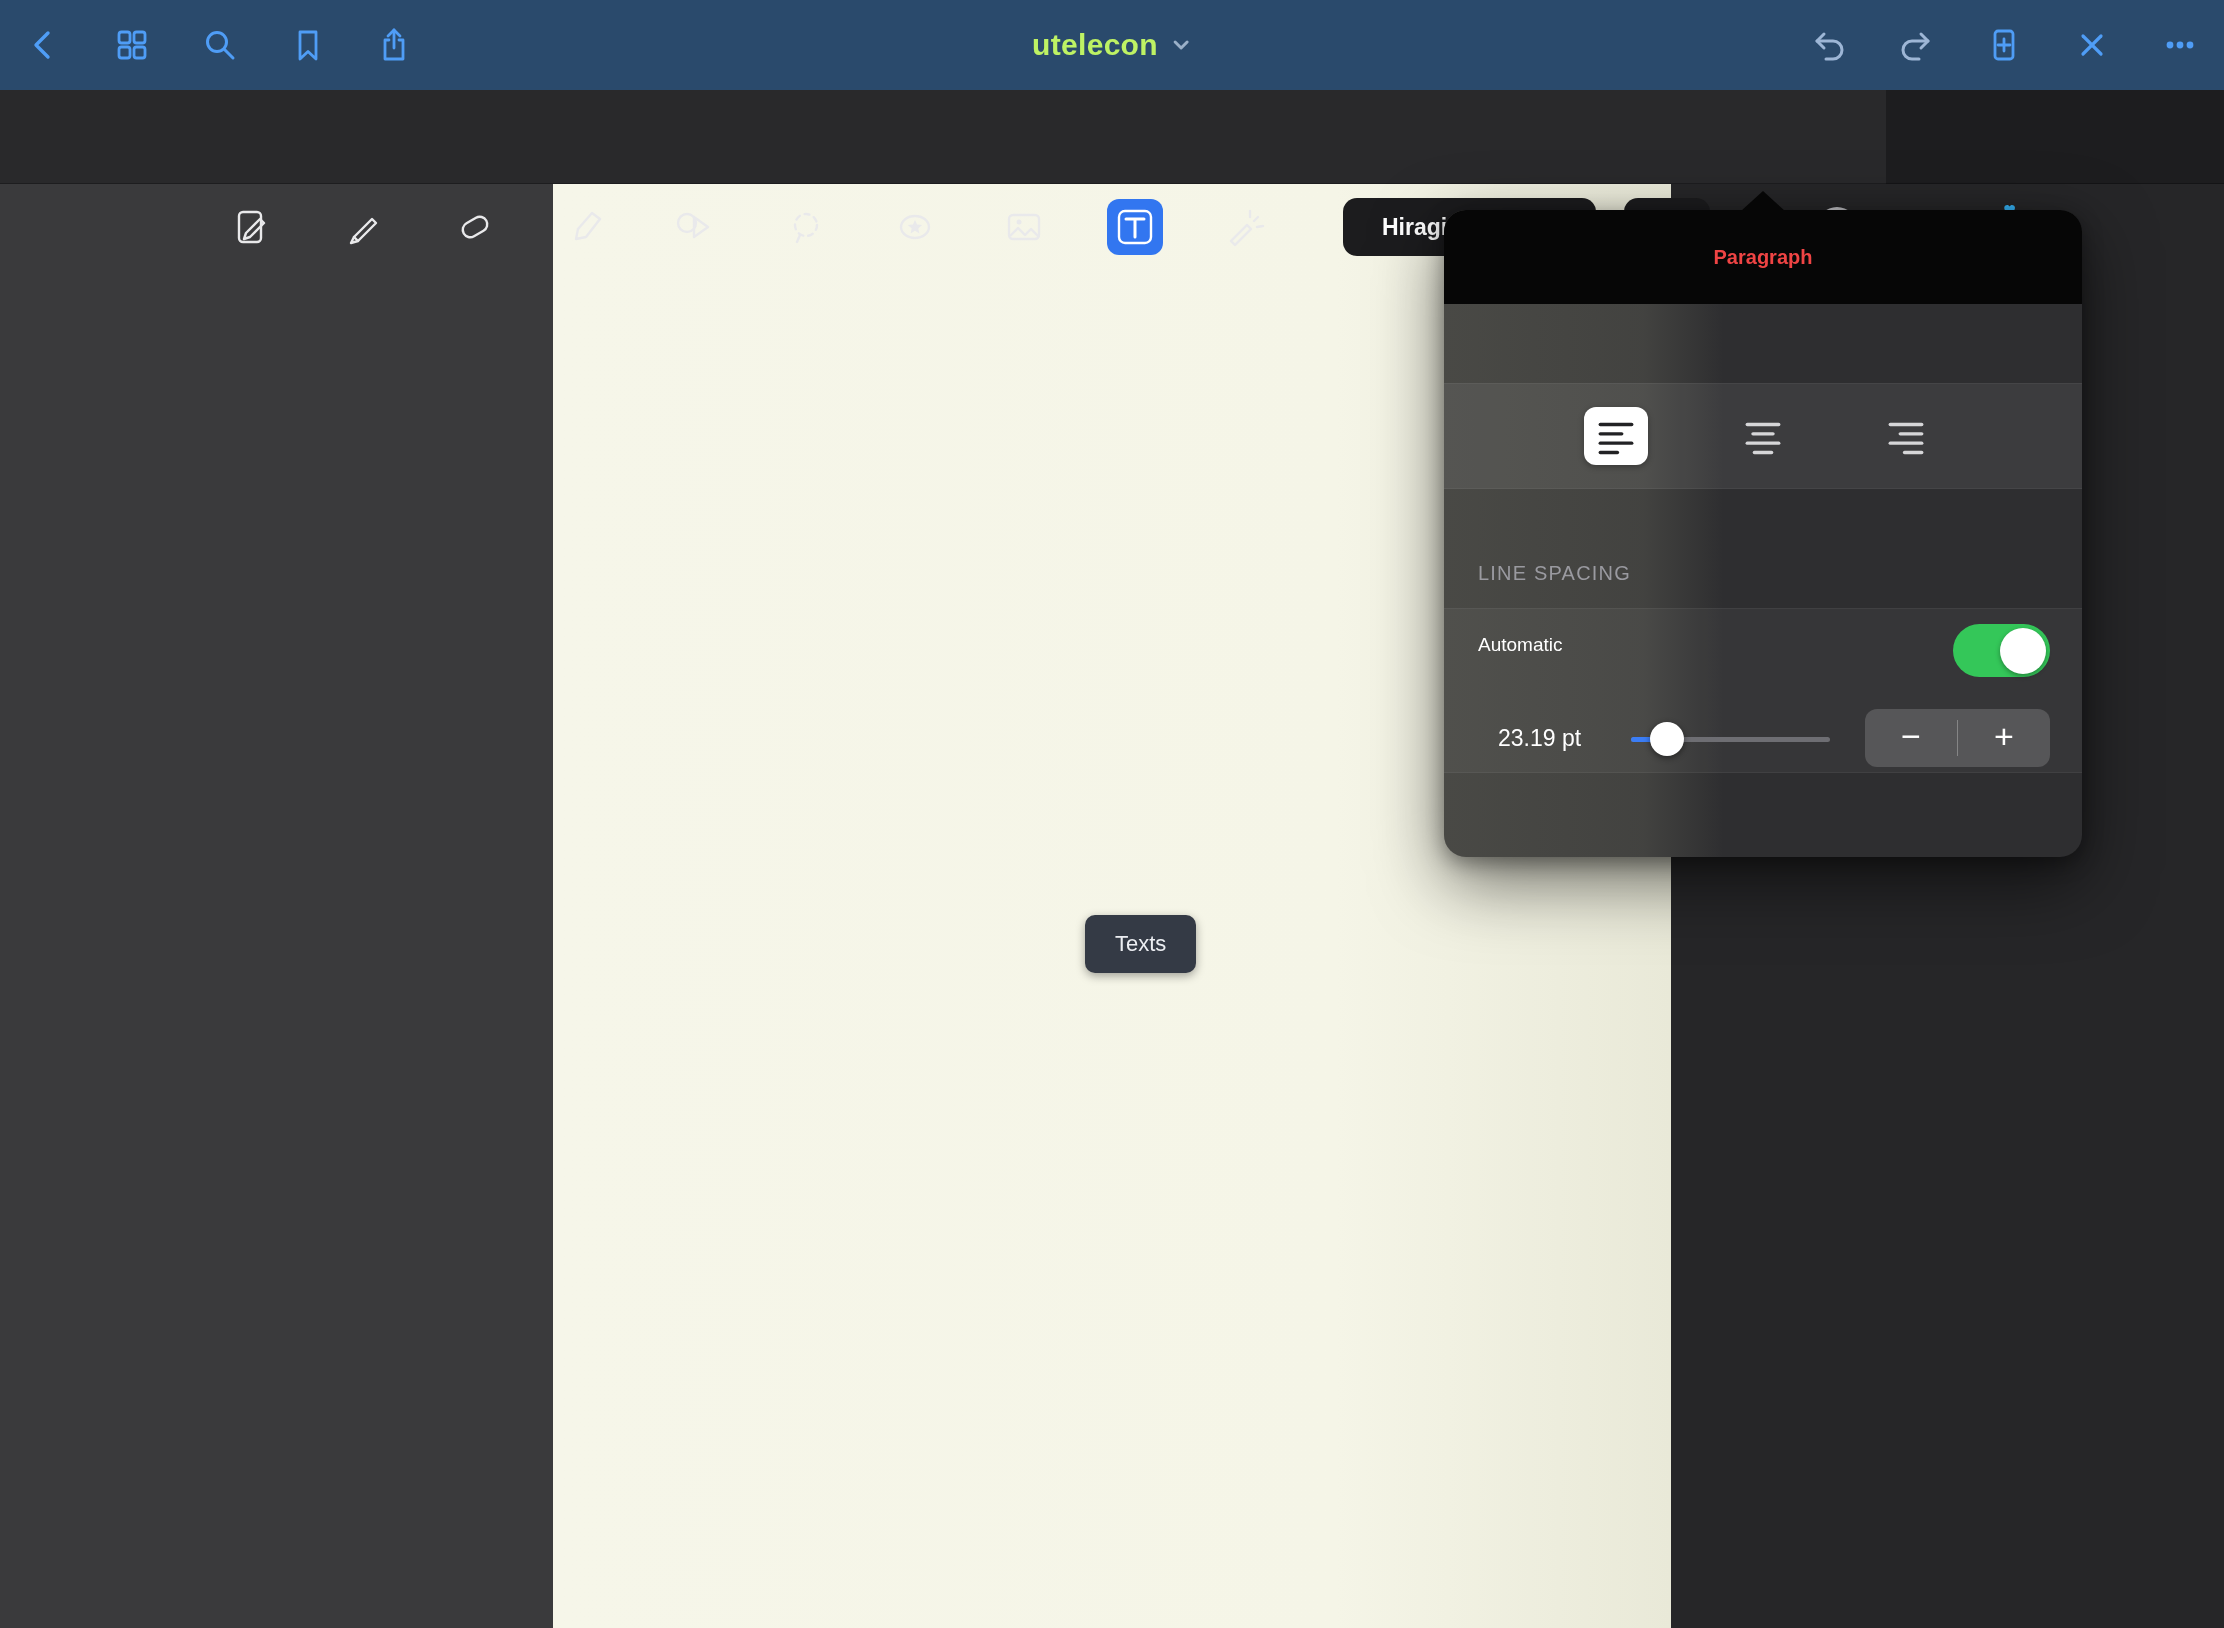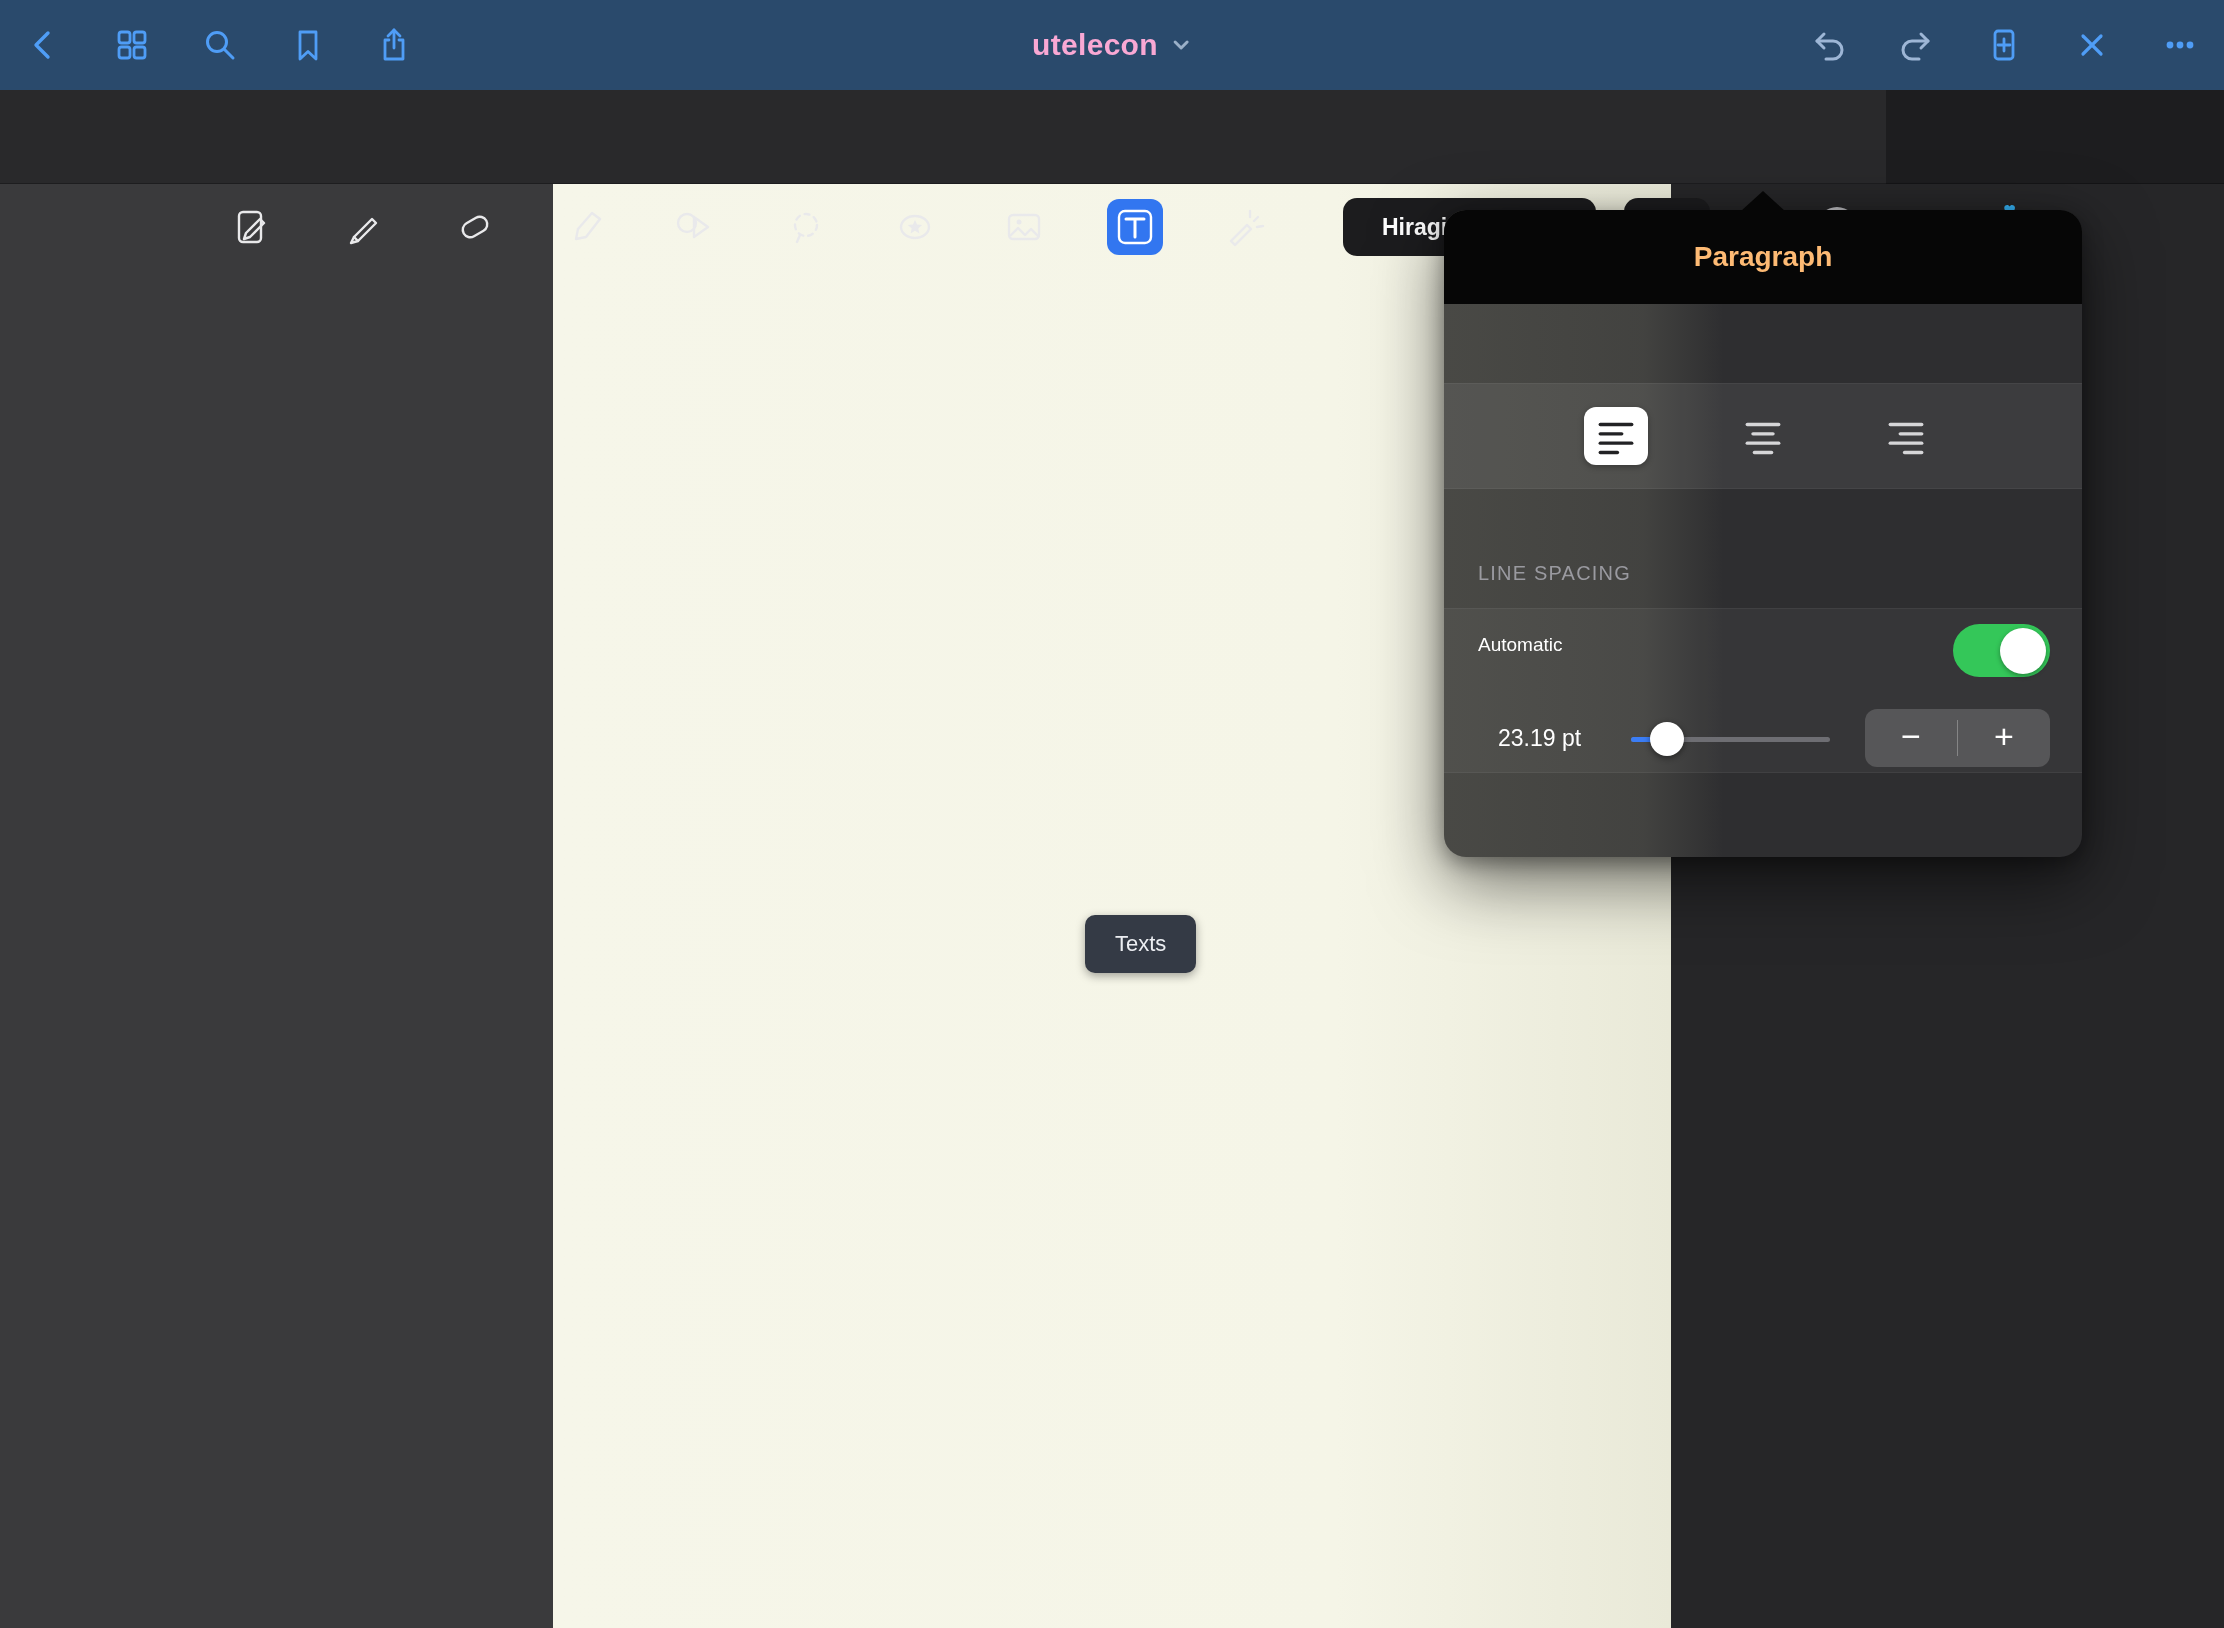--- a/index.html
+++ b/index.html
@@ -7,21 +7,21 @@
               font-family:"Liberation Sans","DejaVu Sans",sans-serif; }
   #app { position:relative; width:2224px; height:1628px; cursor:default; }
 
   
   #topbar { position:absolute; left:0; top:0; width:2224px; height:90px; background:#2a4a6c; z-index:5; }
   .nav-btn { position:absolute; top:21px; width:48px; height:48px; border:none; background:transparent;
              display:flex; align-items:center; justify-content:center; padding:0; cursor:pointer; }
   .nav-btn svg { display:block; }
   #title-btn { position:absolute; left:50%; top:0; transform:translateX(-50%); height:90px;
                display:flex; align-items:center; gap:12px; background:transparent; border:none; cursor:pointer; }
-  #title-btn .doc-title { color:#f9a8d4; font-size:30px; font-weight:700; letter-spacing:.3px; }
+  #title-btn .doc-title { color:#bef264; font-size:30px; font-weight:700; letter-spacing:.3px; }
 
   
   #toolbar { position:absolute; left:0; top:90px; width:2224px; height:94px; background:#29292b;
              border-bottom:1px solid #1d1d1f; z-index:4; }
   .tool-btn { position:absolute; top:109px; width:56px; height:56px; border:none; background:transparent;
               display:flex; align-items:center; justify-content:center; padding:0; cursor:pointer; }
   .tool-btn.selected { background:#3276f0; border-radius:12px; }
   .pill { position:absolute; top:108px; height:58px; background:#1c1c1e; border-radius:14px; border:none;
           display:flex; align-items:center; justify-content:center; color:#ffffff; cursor:pointer; }
   #font-pill { left:1343px; width:253px; font-size:23px; font-weight:600; }
@@ -49,21 +49,21 @@
   #popover { position:absolute; left:1444px; top:210px; width:638px; height:647px; border-radius:22px;
              background:#2e2e30; z-index:10;
              box-shadow:0 24px 70px rgba(0,0,0,0.55), 0 6px 20px rgba(0,0,0,0.35); }
   #popover::before { content:""; position:absolute; inset:0; border-radius:22px; pointer-events:none;
              background:linear-gradient(90deg, rgba(214,214,180,0.16) 0px, rgba(214,214,180,0.12) 200px, rgba(214,214,180,0) 280px); }
   #pop-caret { position:absolute; left:297px; top:-19px; width:0; height:0;
                border-left:22px solid transparent; border-right:22px solid transparent;
                border-bottom:20px solid #060606; }
   #pop-header { position:absolute; left:0; top:0; width:638px; height:94px; background:#060606;
                 border-radius:22px 22px 0 0; display:flex; align-items:center; justify-content:center; }
-  #pop-header .pop-title { color:#fdba74; font-size:28px; font-weight:700; }
+  #pop-header .pop-title { color:#ef4444; font-size:20px; font-weight:700; }
   #align-band { position:absolute; left:0; top:173px; width:638px; height:106px;
                 background:rgba(255,255,255,0.07);
                 border-top:1px solid rgba(255,255,255,0.05); border-bottom:1px solid rgba(255,255,255,0.05); }
   .align-opt { position:absolute; top:197px; width:64px; height:58px; border:none; background:transparent;
                border-radius:12px; display:flex; align-items:center; justify-content:center; padding:0; cursor:pointer; }
   .align-opt.selected { background:#ffffff; box-shadow:0 2px 6px rgba(0,0,0,0.3); }
   #align-left-opt { left:140px; } #align-center-opt { left:287px; } #align-right-opt { left:430px; }
   #section-label { position:absolute; left:34px; top:352px; color:#9a9aa0; font-size:20px; letter-spacing:1.2px; }
   #rows-band { position:absolute; left:0; top:398px; width:638px; height:165px;
                background:rgba(255,255,255,0.04);

